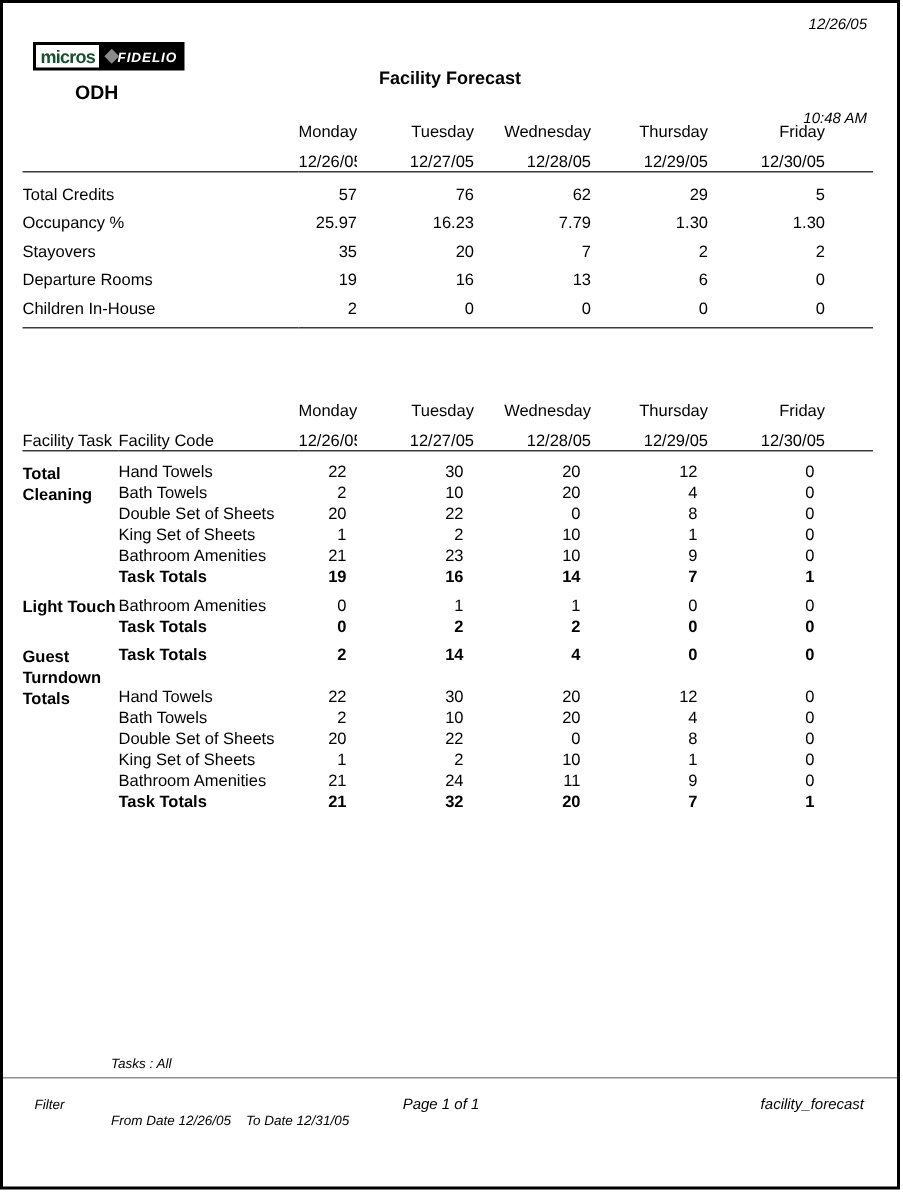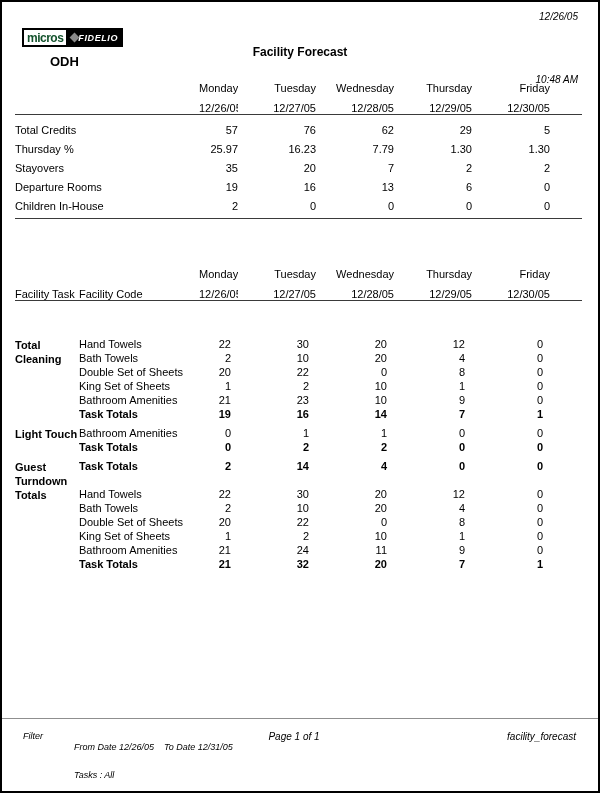--- a/index.html
+++ b/index.html
@@ -42,35 +42,35 @@
   .dates td.lbl-h { text-align:left; }
   thead tr.dates td { border-bottom:1px solid #3a3a3a; }
   td.val { text-align:right; padding-right:7px; }
   
   #summary-table { top:80px; border-bottom:1px solid #3a3a3a; }
   #summary-table tbody td { height:19px; vertical-align:middle; }
   #summary-table tbody tr:first-child td { padding-top:5px; }
   #summary-table tbody tr:last-child td { padding-bottom:3px; }
   
   #facility-header { top:266px; }
-  #facility-body { position:absolute; top:300px; left:13px; width:567px;margin-top:29px; }
+  #facility-body { position:absolute; top:300px; left:13px; width:567px; }
   table.grp { width:567px; border-collapse:collapse; table-layout:fixed; font-size:11px; }
   table.grp td { padding:0; vertical-align:top; line-height:13px; height:14px; overflow:hidden; }
   table.grp td.task { font-weight:bold; white-space:pre-line; line-height:14px; }
   table.grp td.val { text-align:right; padding-right:7px; }
   table.grp tr.bold td { font-weight:bold; }
   #grp-0 { margin-top:7px; }
   #grp-1 { margin-top:5px; }
   #grp-2 { margin-top:5px; }
   #grp-3 { margin-top:0px; }
   
   .footer-rule { position:absolute; top:716px; left:0; width:100%; height:1px; background:#8f8f8f; }
   .ft { font-size:9px; font-style:italic; }
   .ft-filter { position:absolute; top:729px; left:21px; }
-  .ft-tasks { position:absolute; top:768px; left:72px; line-height:11px; }
+  .ft-tasks { position:absolute; top:702px; left:72px; line-height:11px; }
   .ft-daterange { position:absolute; top:740px; left:72px; line-height:11px; }
   .ft-daterange span { margin-right:10px; }
   .ft-page { position:absolute; top:729px; left:0; right:12px; text-align:center;
     font-size:10px; font-style:italic; }
   .ft-report { position:absolute; top:729px; right:22px; font-size:10px; font-style:italic; }
 </style>
 </head>
 <body>
 
 <div class="page">
@@ -119,21 +119,21 @@
       <tr>
         <td>Total Credits</td>
         <td class="val">57</td>
         <td class="val">76</td>
         <td class="val">62</td>
         <td class="val">29</td>
         <td class="val">5</td>
         <td></td>
       </tr>
       <tr>
-        <td>Thursday %</td>
+        <td>Occupancy %</td>
         <td class="val">25.97</td>
         <td class="val">16.23</td>
         <td class="val">7.79</td>
         <td class="val">1.30</td>
         <td class="val">1.30</td>
         <td></td>
       </tr>
       <tr>
         <td>Stayovers</td>
         <td class="val">35</td>

